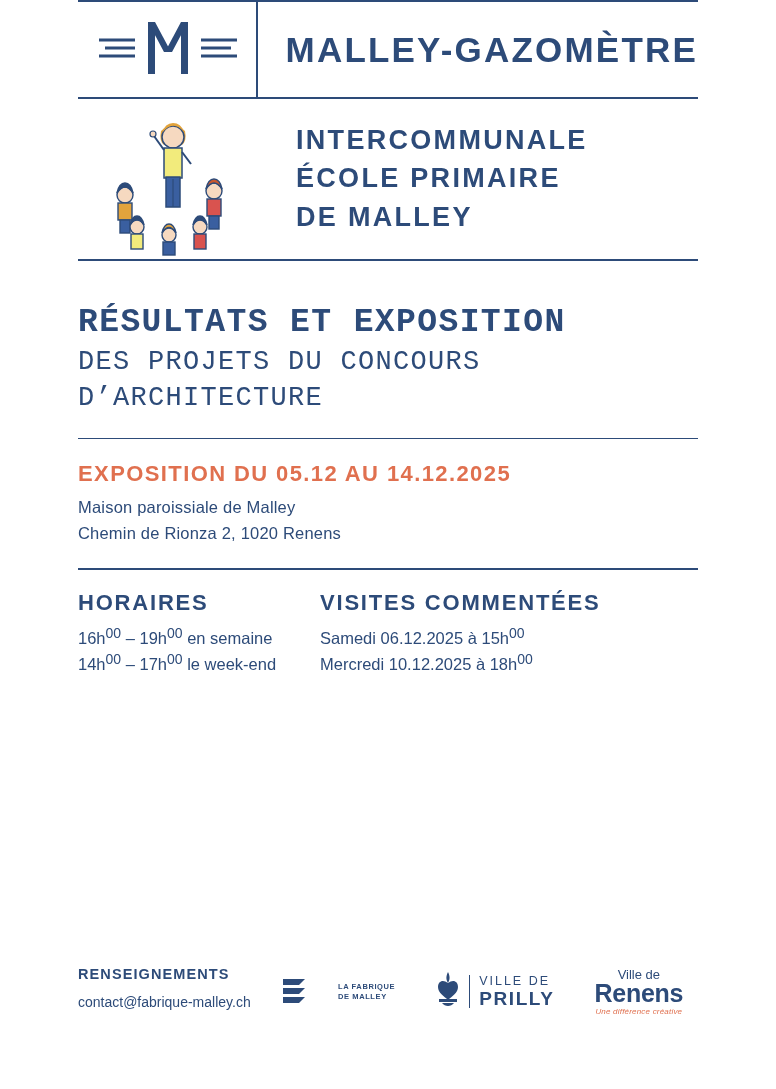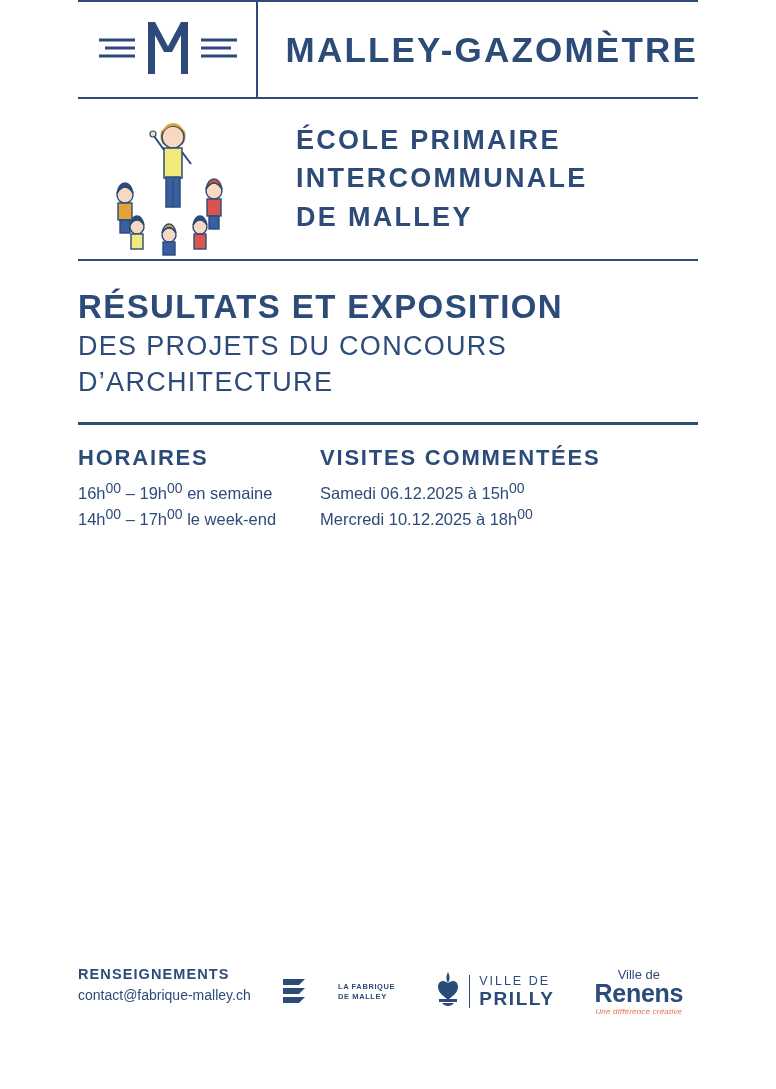--- a/index.html
+++ b/index.html
@@ -96,22 +96,23 @@
   .subtitle {
     font-size: 27px;
     font-weight: bold;
     letter-spacing: 2.3px;
     line-height: 1.42;
     color: #2d4b79;
   }
 
   
   .results {
-    padding-top: 26px;
+    padding-top: 42px;
     padding-bottom: 22px;
+    font-family: Liberation Mono, monospace;
   }
   .results h1 {
     margin: 0;
     font-size: 33px;
     font-weight: bold;
     letter-spacing: 1.4px;
     color: #2d4b79;
     line-height: 1.22;
   }
   .results h2 {
@@ -178,21 +179,21 @@
     align-items: flex-start;
   }
   .footer-info {
     width: 205px;
   }
   .footer-info .fi-head {
     font-size: 14.5px;
     font-weight: bold;
     letter-spacing: 1.1px;
     color: #2d4b79;
-    margin-bottom: 5px;
+    margin-bottom: 12px;
   }
   .footer-info .fi-mail {
     font-size: 14px;
     color: #2d4b79;
   }
   .logos {
     flex: 1;
     display: flex;
     align-items: center;
     justify-content: flex-start;
@@ -346,37 +347,42 @@
                 <circle cx="97" cy="120" r="7" fill="#f6d9c0"></circle>
                 <path d="M90 118 q7 -11 14 0 q-2 -9 -7 -9 q-5 0 -7 9z" fill="#2d4b79"></path>
                 <rect x="91" y="127" width="12" height="15" fill="#d9534f"></rect>
               </g>
             </g>
           </svg>
         </span>
       </div>
       <div class="text-cell">
         <div class="subtitle">
+          <div>INTERCOMMUNALE</div>
           <div>ÉCOLE PRIMAIRE</div>
-          <div>INTERCOMMUNALE</div>
           <div>DE MALLEY</div>
         </div>
       </div>
     </div>
 
     <div class="rule thin"></div>
 
     <div class="results">
       <h1>RÉSULTATS ET EXPOSITION</h1>
       <h2>DES PROJETS DU CONCOURS</h2>
       <h2>D’ARCHITECTURE</h2>
     </div>
 
     <div class="rule thin"></div>
 
+    <div class="expo">
+      <div class="expo-title">EXPOSITION DU 05.12 AU 14.12.2025</div>
+      <div class="expo-line">Maison paroissiale de Malley</div>
+      <div class="expo-line">Chemin de Rionza 2, 1020 Renens</div>
+    </div>
 
     <div class="rule thin"></div>
 
     <div class="hours">
       <div class="hours-col left">
         <div class="col-head">HORAIRES</div>
         <div class="col-line">
           <span>16h</span><sup>00</sup><span> – 19h</span><sup>00</sup><span> en semaine</span>
         </div>
         <div class="col-line">

